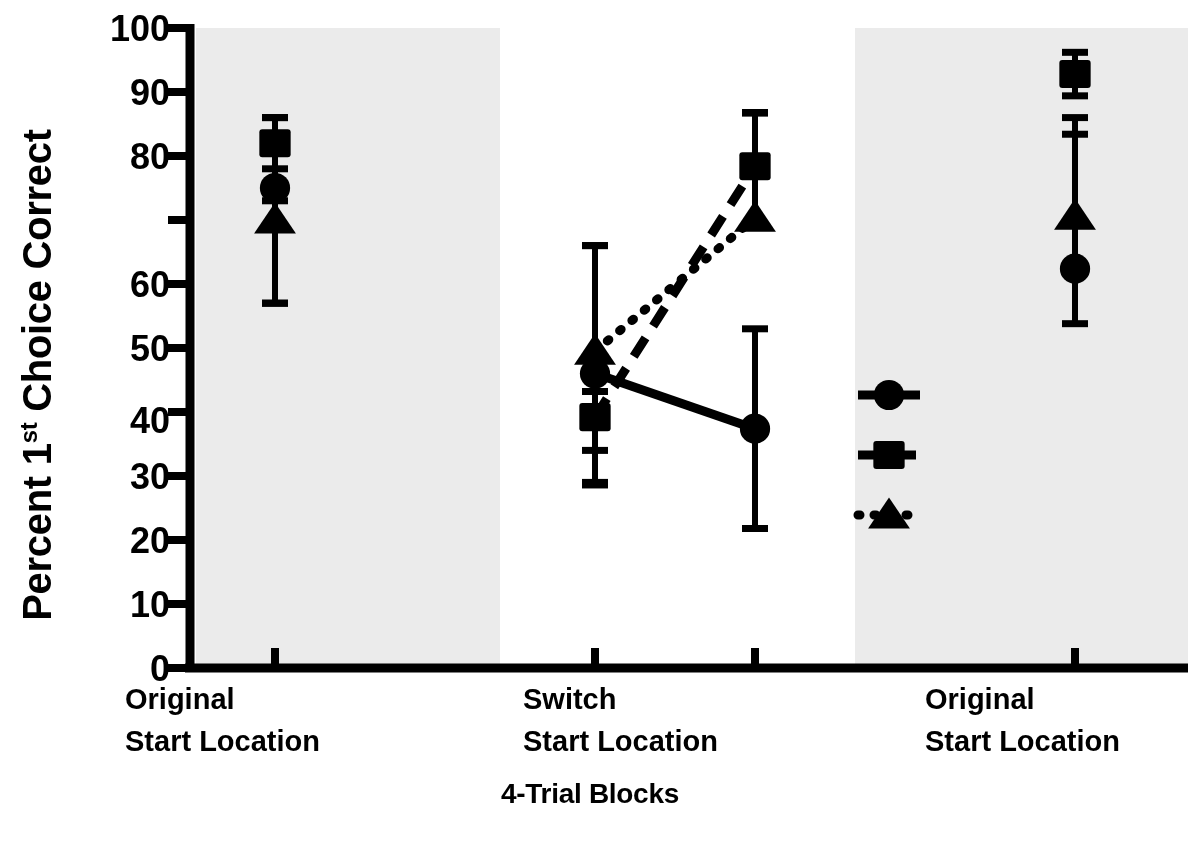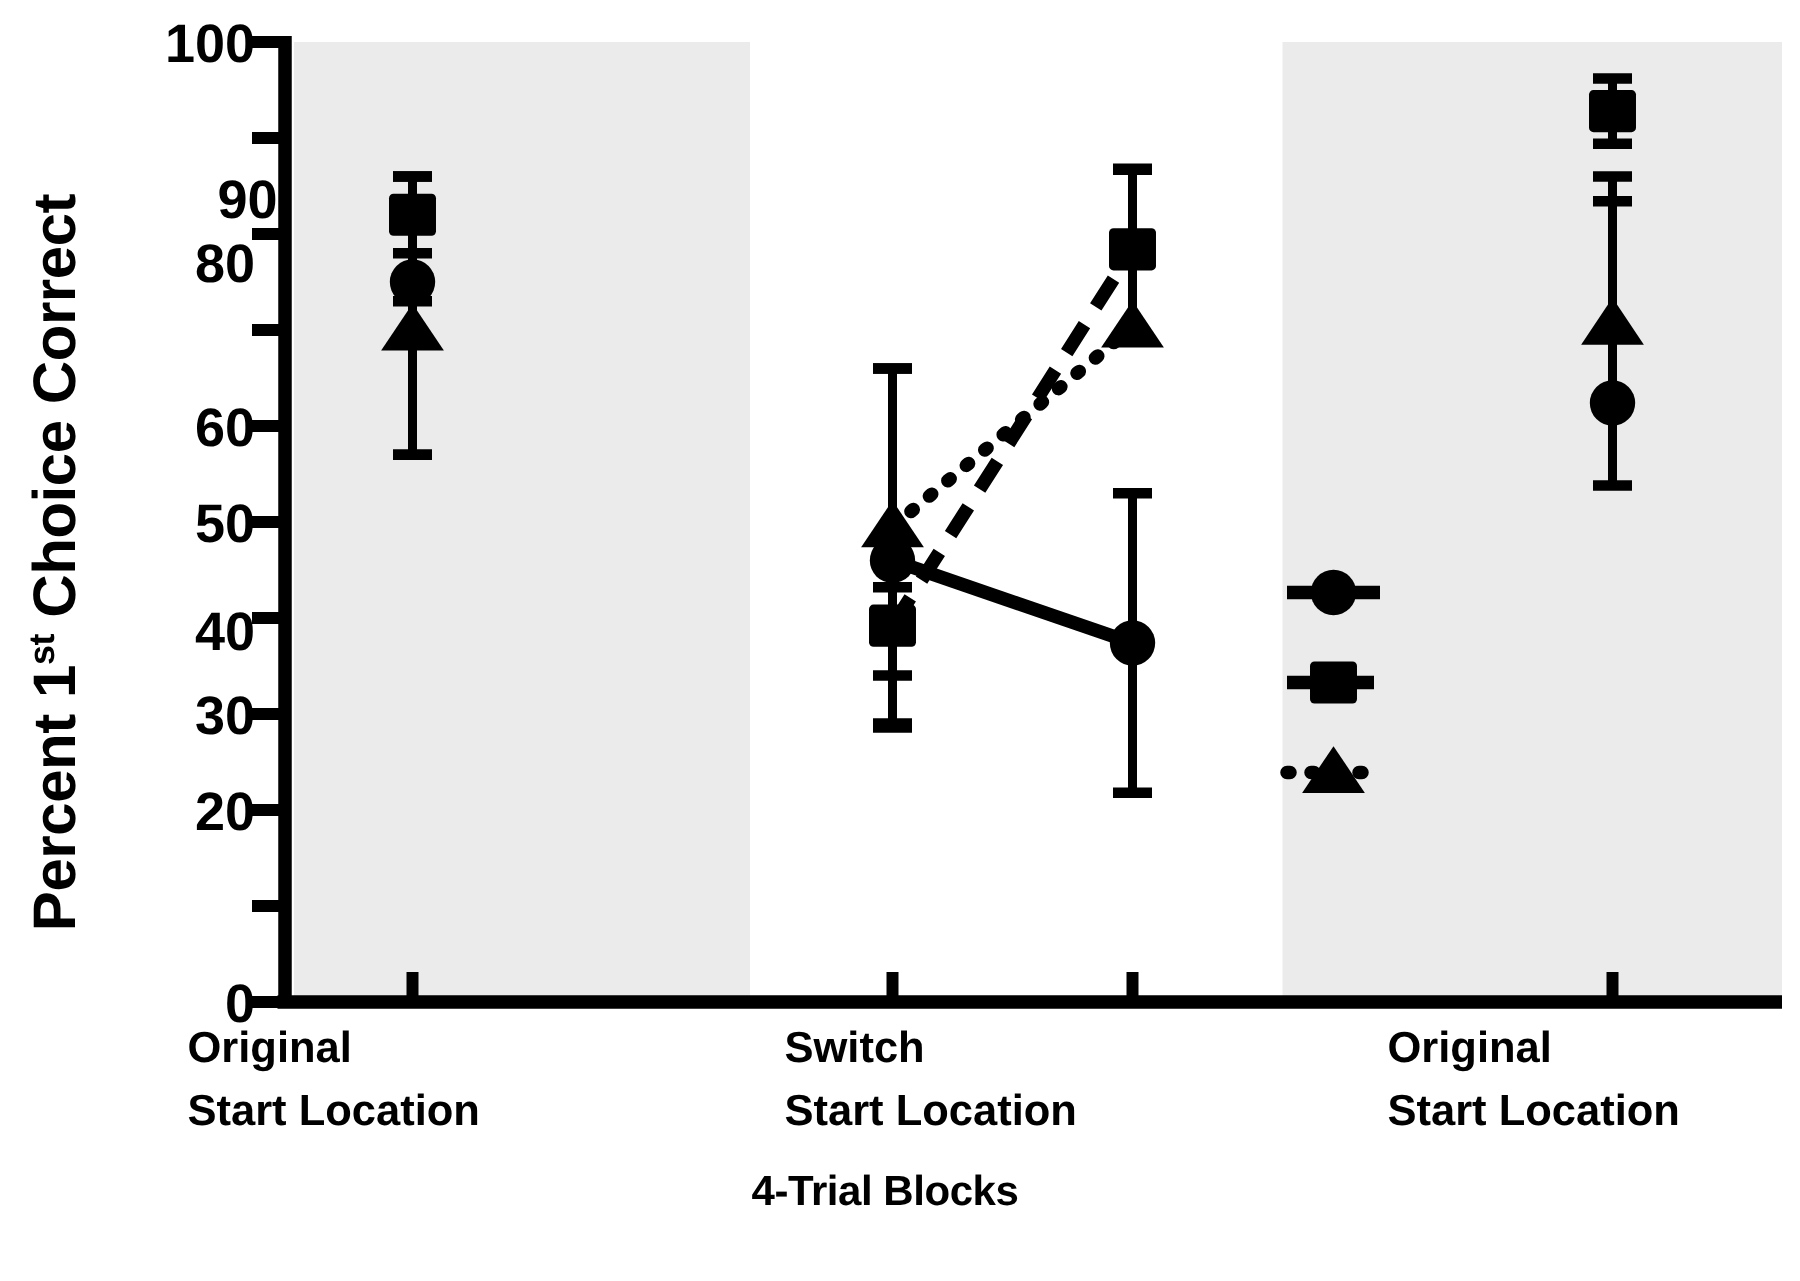--- a/index.html
+++ b/index.html
@@ -26,27 +26,28 @@
 
 <div id="figure">
 
   <div class="ylabel-wrap">
     <span><span>Percent 1</span><sup>st</sup><span> Choice Correct</span></span>
   </div>
 
   <div class="xlabel">4-Trial Blocks</div>
 
   <div class="ytick-label" style="left:30px;top:8px;">100</div>
-  <div class="ytick-label" style="left:45px;top:72px;margin-top:40px;">90</div>
-  <div class="ytick-label" style="left:30px;top:136px;margin-top:19px;">80</div>
+  <div class="ytick-label" style="left:30px;top:72px;">90</div>
+  <div class="ytick-label" style="left:30px;top:136px;">80</div>
   <div class="ytick-label" style="left:30px;top:264px;">60</div>
   <div class="ytick-label" style="left:30px;top:328px;">50</div>
   <div class="ytick-label" style="left:30px;top:400px;">40</div>
   <div class="ytick-label" style="left:30px;top:456px;">30</div>
   <div class="ytick-label" style="left:30px;top:520px;">20</div>
+  <div class="ytick-label" style="left:30px;top:584px;">10</div>
   <div class="ytick-label" style="left:30px;top:648px;">0</div>
 
   <div class="xtick-group" style="left:125px;top:678px;">
     <div>Original</div>
     <div>Start Location</div>
   </div>
   <div class="xtick-group" style="left:523px;top:678px;">
     <div>Switch</div>
     <div>Start Location</div>
   </div>

